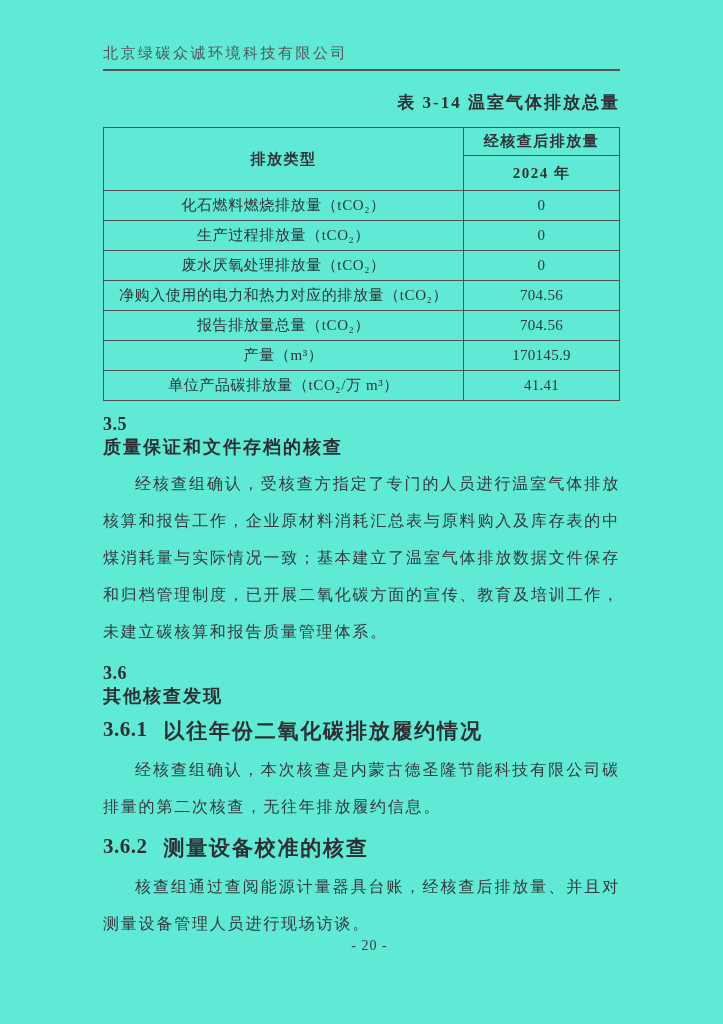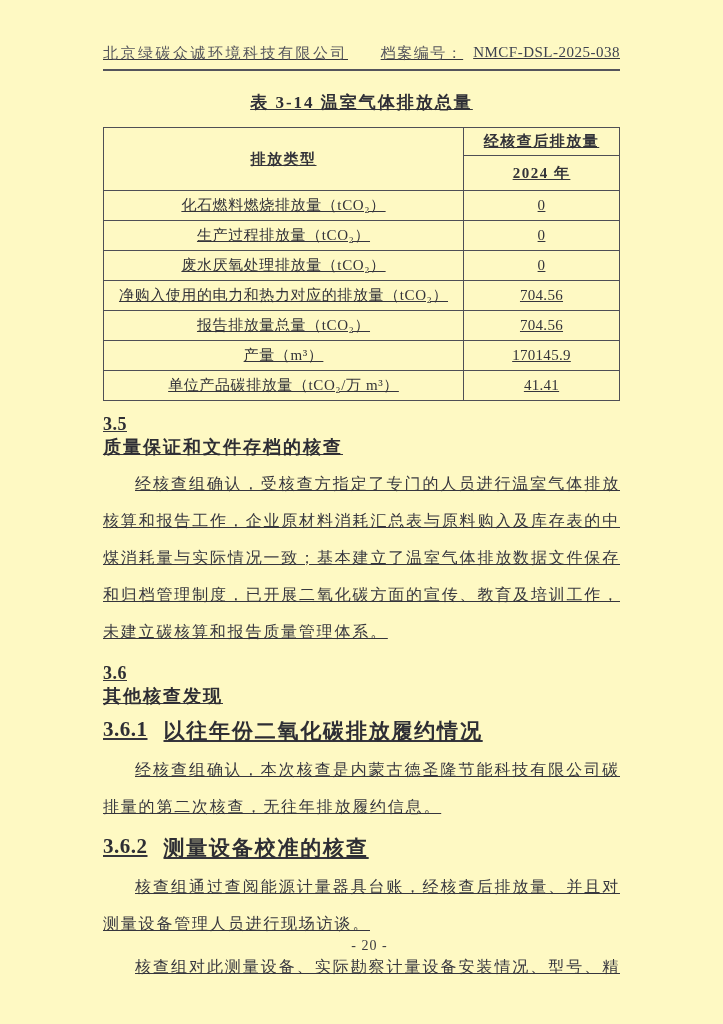--- a/index.html
+++ b/index.html
@@ -6,41 +6,40 @@
   html, body { background: #ffffff; }
   body {
     width: 723px; height: 1024px;
     font-family: "Liberation Serif", "DejaVu Serif", serif;
     color: #36363d;
     position: relative;
     overflow: hidden;
   }
   .page {
     position: absolute; inset: 0;
-    background: #fef9c3;
+    background: #5eead4;
     padding: 44px 103px 0 103px;
-    text-decoration: underline;
   }
   
   .doc-header {
     display: flex; justify-content: space-between; align-items: flex-end;
     padding-bottom: 6px;
     border-bottom: 2px solid #55555c;
     color: #55555c;
   }
   .doc-header .company {
     font-size: 15px; letter-spacing: 2.5px;
   }
   .doc-header .archive { font-size: 15px; display: flex; gap: 10px; }
   .doc-header .archive .label { letter-spacing: 1.5px; }
   .doc-header .archive .no { color: #3e4250; letter-spacing: 0.5px; }
   
   .table-title {
     margin-top: 20px;
-    text-align: center;
+    text-align: right;
     font-weight: bold;
     font-size: 17px;
     letter-spacing: 2px;
     color: #2f2f36;
   }
   
   table.ghg {
     margin-top: 13px;
     width: 517px;
     border-collapse: collapse;
@@ -98,24 +97,20 @@
     color: #3c3c42;
   }
 </style>
 </head>
 <body>
 
 <div class="page">
 
   <div class="doc-header">
     <span class="company">北京绿碳众诚环境科技有限公司</span>
-    <span class="archive">
-      <span class="label">档案编号：</span>
-      <span class="no">NMCF-DSL-2025-038</span>
-    </span>
   </div>
 
   <div class="table-title">表 3-14  温室气体排放总量</div>
 
   <table class="ghg">
     <thead>
       <tr class="hrow1">
         <th class="col-type" rowspan="2">排放类型</th>
         <th>经核查后排放量</th>
       </tr>
@@ -170,17 +165,16 @@
     <span class="num">3.6.1</span>
     <span>以往年份二氧化碳排放履约情况</span>
   </div>
   <p class="body-para">经核查组确认，本次核查是内蒙古德圣隆节能科技有限公司碳排量的第二次核查，无往年排放履约信息。</p>
 
   <div class="sec-h2">
     <span class="num">3.6.2</span>
     <span>测量设备校准的核查</span>
   </div>
   <p class="body-para">核查组通过查阅能源计量器具台账，经核查后排放量、并且对测量设备管理人员进行现场访谈。</p>
-  <p class="body-para stretch">核查组对此测量设备、实际勘察计量设备安装情况、型号、精</p>
 
 </div>
 
 <div class="footer">- 20 -</div>
 
 </body></html>

